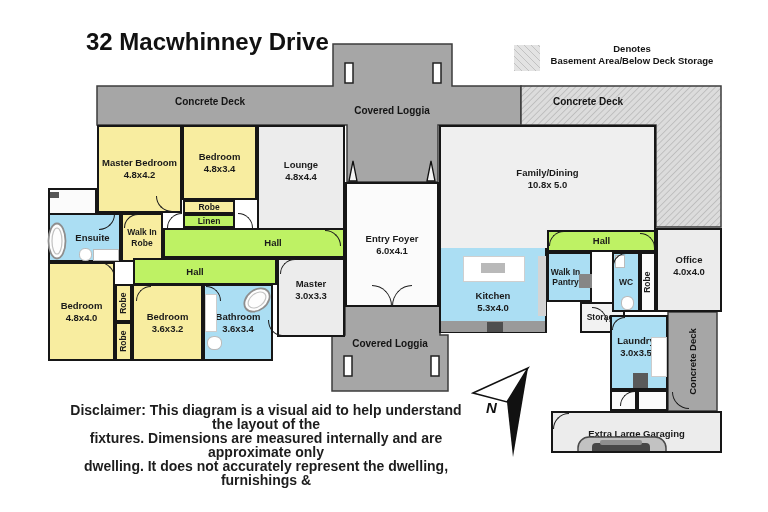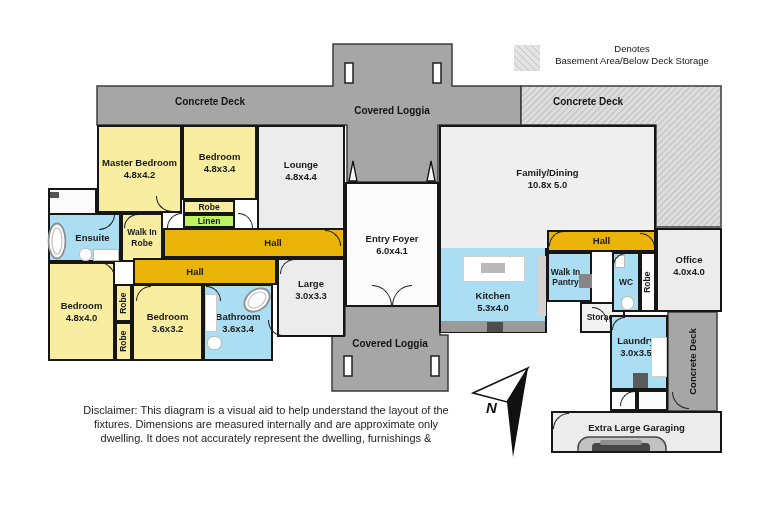--- a/index.html
+++ b/index.html
@@ -6,37 +6,37 @@
   .canvas{position:relative;width:768px;height:512px;background:#ffffff;overflow:hidden;
           font-family:"Liberation Sans",sans-serif;}
   .title{position:absolute;left:86px;top:28px;font-size:24px;font-weight:bold;color:#111;z-index:6;}
   svg.layer{position:absolute;left:0;top:0;z-index:1;}
   svg.fg{z-index:5;pointer-events:none;}
   .olabel{position:absolute;z-index:2;font-size:10px;font-weight:bold;color:#141414;text-align:center;}
   .vrot{transform:rotate(-90deg);transform-origin:center;white-space:nowrap;}
   .room{position:absolute;box-sizing:border-box;border:2px solid #161616;display:flex;
         align-items:center;justify-content:center;z-index:2;}
   .yellow{background:#f8eda0;} .blue{background:#abdef3;} .lgray{background:#ececec;}
-  .hall{background:#eab308;} .white{background:#fbfbfb;} .linenbg{background:#bef264;}
+  .hall{background:#bef264;} .white{background:#fbfbfb;} .linenbg{background:#bef264;}
   .storagebg{background:#f2f2f2;}
   .lbl{font-size:9.5px;line-height:1.22;font-weight:bold;color:#1a1a1a;text-align:center;}
   .lbl.sm{font-size:8.5px;}
   .noborder-b{border-bottom:0;} .noborder-t{border-top:0;}
   .fix{position:absolute;z-index:3;box-sizing:border-box;}
   .arc{position:absolute;z-index:4;box-sizing:border-box;border:0 solid #1c1c1c;background:transparent;}
   .arc.tl{border-top-width:1.5px;border-left-width:1.5px;border-top-left-radius:100%;}
   .arc.tr{border-top-width:1.5px;border-right-width:1.5px;border-top-right-radius:100%;}
   .arc.bl{border-bottom-width:1.5px;border-left-width:1.5px;border-bottom-left-radius:100%;}
   .arc.br{border-bottom-width:1.5px;border-right-width:1.5px;border-bottom-right-radius:100%;}
   .legend-square{position:absolute;left:514px;top:45px;width:26px;height:26px;z-index:2;
       background:repeating-linear-gradient(45deg,#c2c2c2 0 1px,#e3e3e3 1px 5px);}
   .legend-text{position:absolute;left:544px;top:43px;width:176px;z-index:2;text-align:center;
-      font-size:9.5px;font-weight:normal;color:#141414;line-height:1.3;}
+      font-size:9.5px;font-weight:bold;color:#141414;line-height:1.3;}
   .disclaimer{position:absolute;left:60px;top:403px;width:412px;z-index:2;text-align:center;
-      font-size:11px;font-weight:normal;color:#1d1d1d;line-height:14px;}
+      font-size:14px;font-weight:bold;color:#1d1d1d;line-height:14px;}
 </style>
 </head>
 <body>
 
 <div class="canvas">
 
   <svg class="layer" width="768" height="512">
     <defs>
       <pattern id="hatch" width="4.5" height="4.5" patternTransform="rotate(45)" patternUnits="userSpaceOnUse">
         <rect width="4.5" height="4.5" fill="#dcdcdc"></rect>
@@ -48,20 +48,21 @@
     <path d="M345,305 L440,305 L440,335 L448,335 L448,391 L332,391 L332,335 L345,335 Z" fill="#a6a6a6" stroke="#3d3d3d" stroke-width="1.5"></path>
     <rect x="668" y="312" width="49" height="99" fill="#a6a6a6" stroke="#3d3d3d" stroke-width="1.5"></rect>
     <g fill="#ffffff" stroke="#222" stroke-width="1.5">
       <rect x="345" y="63" width="8" height="20"></rect>
       <rect x="433" y="63" width="8" height="20"></rect>
       <rect x="344" y="356" width="8" height="20"></rect>
       <rect x="431" y="356" width="8" height="20"></rect>
     </g>
   </svg>
 
+  <div class="title">32 Macwhinney Drive</div>
   <div class="legend-square"></div>
   <div class="legend-text">
     <div>Denotes</div>
     <div>Basement Area/Below Deck Storage</div>
   </div>
 
   <div class="olabel" style="left:155px;top:96px;width:110px;">Concrete Deck</div>
   <div class="olabel" style="left:337px;top:105px;width:110px;">Covered Loggia</div>
   <div class="olabel" style="left:533px;top:96px;width:110px;">Concrete Deck</div>
   <div class="olabel" style="left:335px;top:338px;width:110px;">Covered Loggia</div>
@@ -126,21 +127,21 @@
       </div>
   </div>
   <div class="room blue" style="left:203px;top:284px;width:70px;height:77px;">
     <div class="lbl">
         <div>Bathroom</div>
         <div>3.6x3.4</div>
       </div>
   </div>
   <div class="room lgray" style="left:277px;top:258px;width:68px;height:79px;">
     <div class="lbl" style="margin-top:-16px;">
-        <div>Large</div>
+        <div>Master</div>
         <div>3.0x3.3</div>
       </div>
   </div>
   <div class="room white" style="left:345px;top:182px;width:94px;height:125px;">
     <div class="lbl">
         <div>Entry Foyer</div>
         <div>6.0x4.1</div>
       </div>
   </div>
   <div class="room lgray noborder-b" style="left:439px;top:125px;width:217px;height:105px;background:#efefef;align-items:center;">
@@ -181,21 +182,21 @@
       </div>
   </div>
   <div class="room blue" style="left:610px;top:315px;width:58px;height:75px;">
     <div class="lbl" style="margin-top:-12px;margin-right:6px;">
         <div>Laundry</div>
         <div>3.0x3.5</div>
       </div>
   </div>
   <div class="room white" style="left:610px;top:390px;width:27px;height:21px;"></div>
   <div class="room white" style="left:637px;top:390px;width:31px;height:21px;"></div>
-  <div class="room lgray" style="left:551px;top:411px;width:171px;height:42px;align-items:center;">
+  <div class="room lgray" style="left:551px;top:411px;width:171px;height:42px;align-items:flex-end;">
     <div class="lbl" style="padding-top:3px;">
         <div>Extra Large Garaging</div>
         <div>12.5x8.2</div>
       </div>
   </div>
 
   <div class="fix" style="left:463px;top:256px;width:62px;height:26px;background:#fff;border:1px solid #cfcfcf;"></div>
   <div class="fix" style="left:481px;top:263px;width:24px;height:10px;background:#b9b9b9;"></div>
   <div class="fix" style="left:441px;top:321px;width:104px;height:11px;background:#9a9a9a;"></div>
   <div class="fix" style="left:487px;top:322px;width:16px;height:10px;background:#4e4e4e;"></div>

